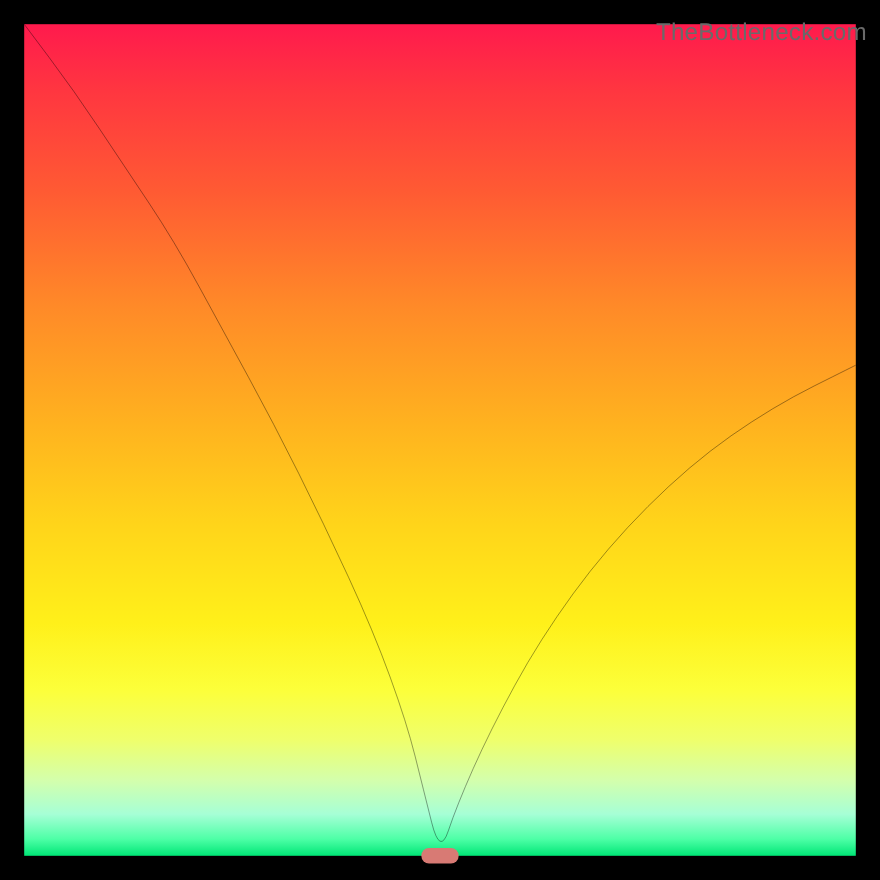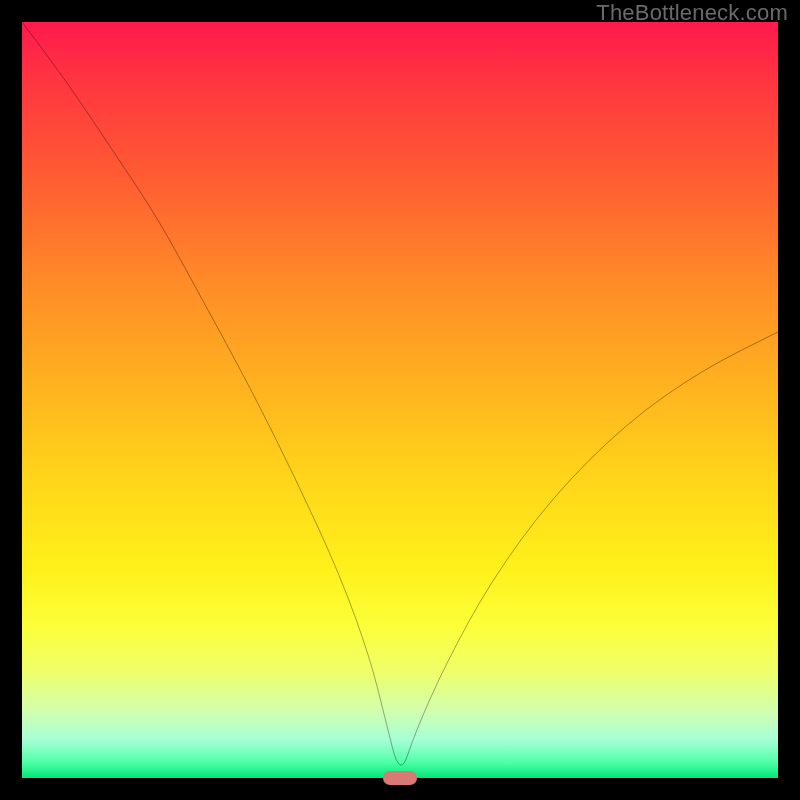--- a/index.html
+++ b/index.html
@@ -50,21 +50,21 @@
   .minpoint {
     position: absolute;
     width: 34px;
     height: 14px;
     border-radius: 7px;
     background: #d87a74;
     transform: translate(-50%, -50%);
   }
   .watermark {
     position: absolute;
-    top: 0;
+    top: 16px;
     right: 12px;
     color: #6a6a6a;
     font-size: 22px;
     letter-spacing: 0.2px;
     user-select: none;
   }
 </style>
 </head>
 <body>
 

